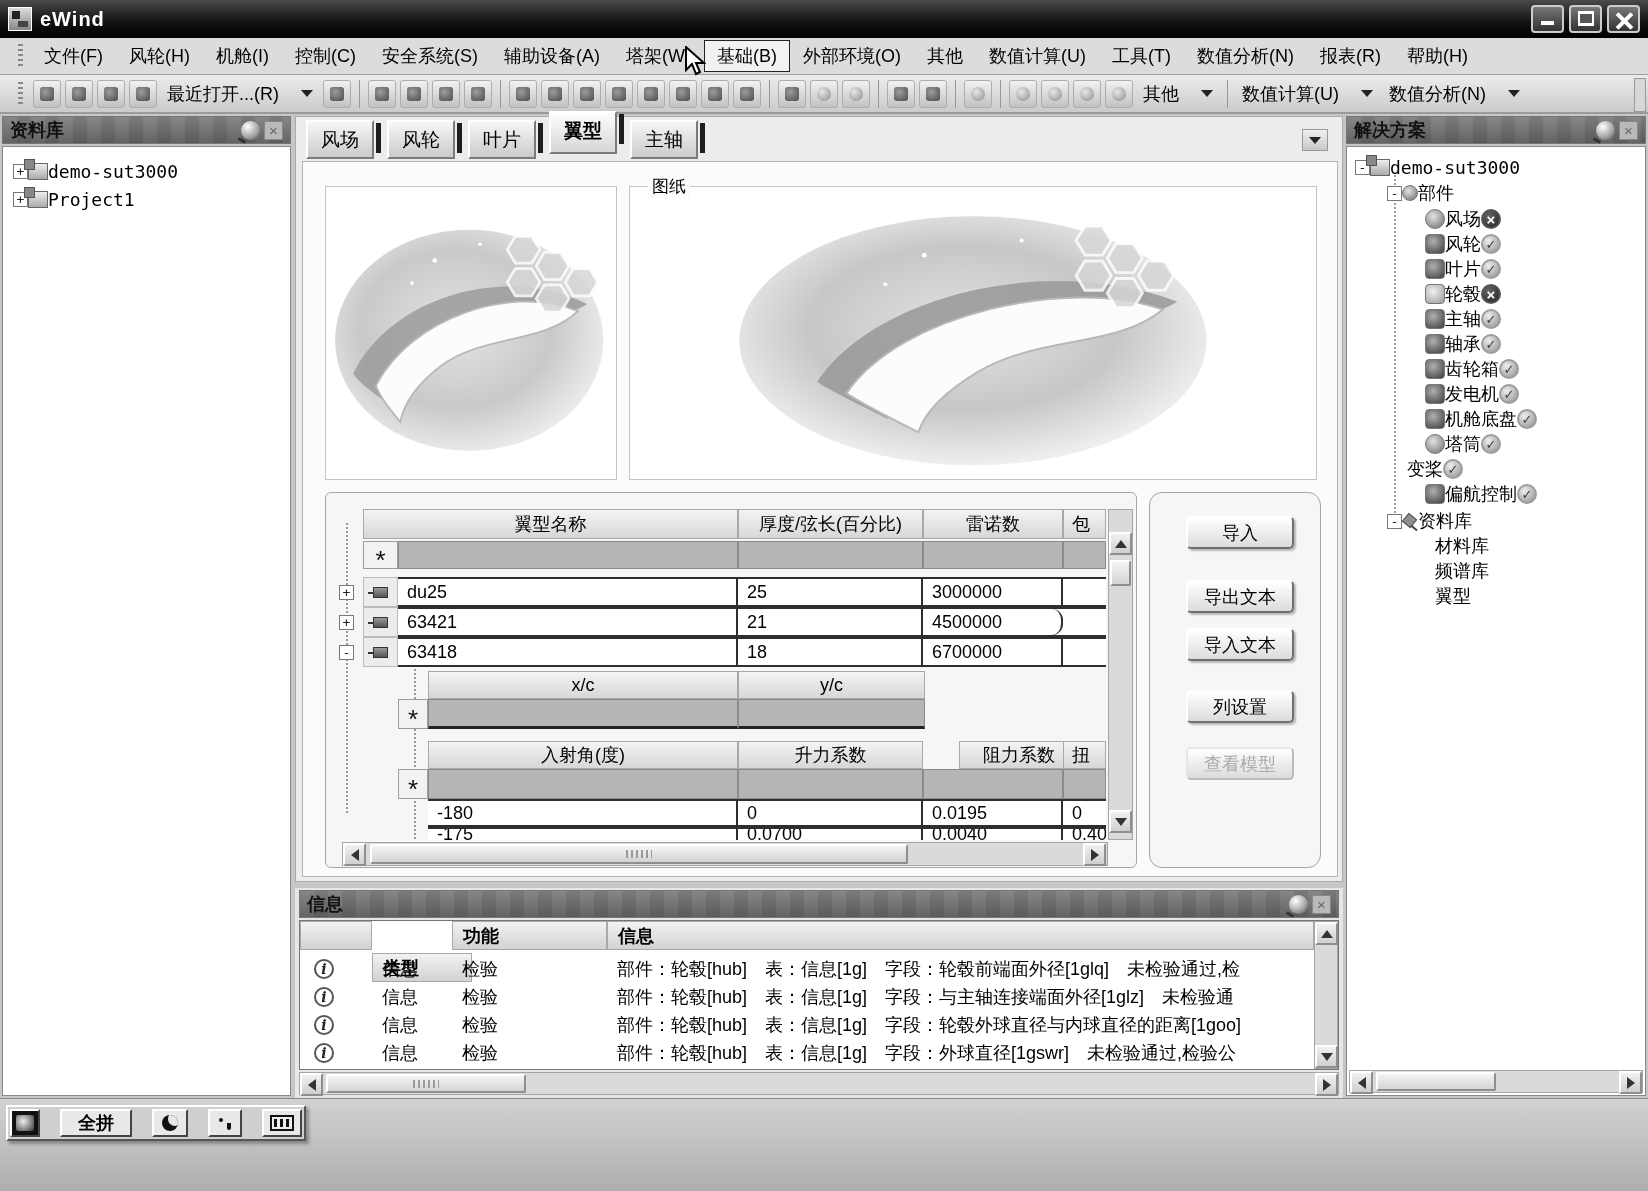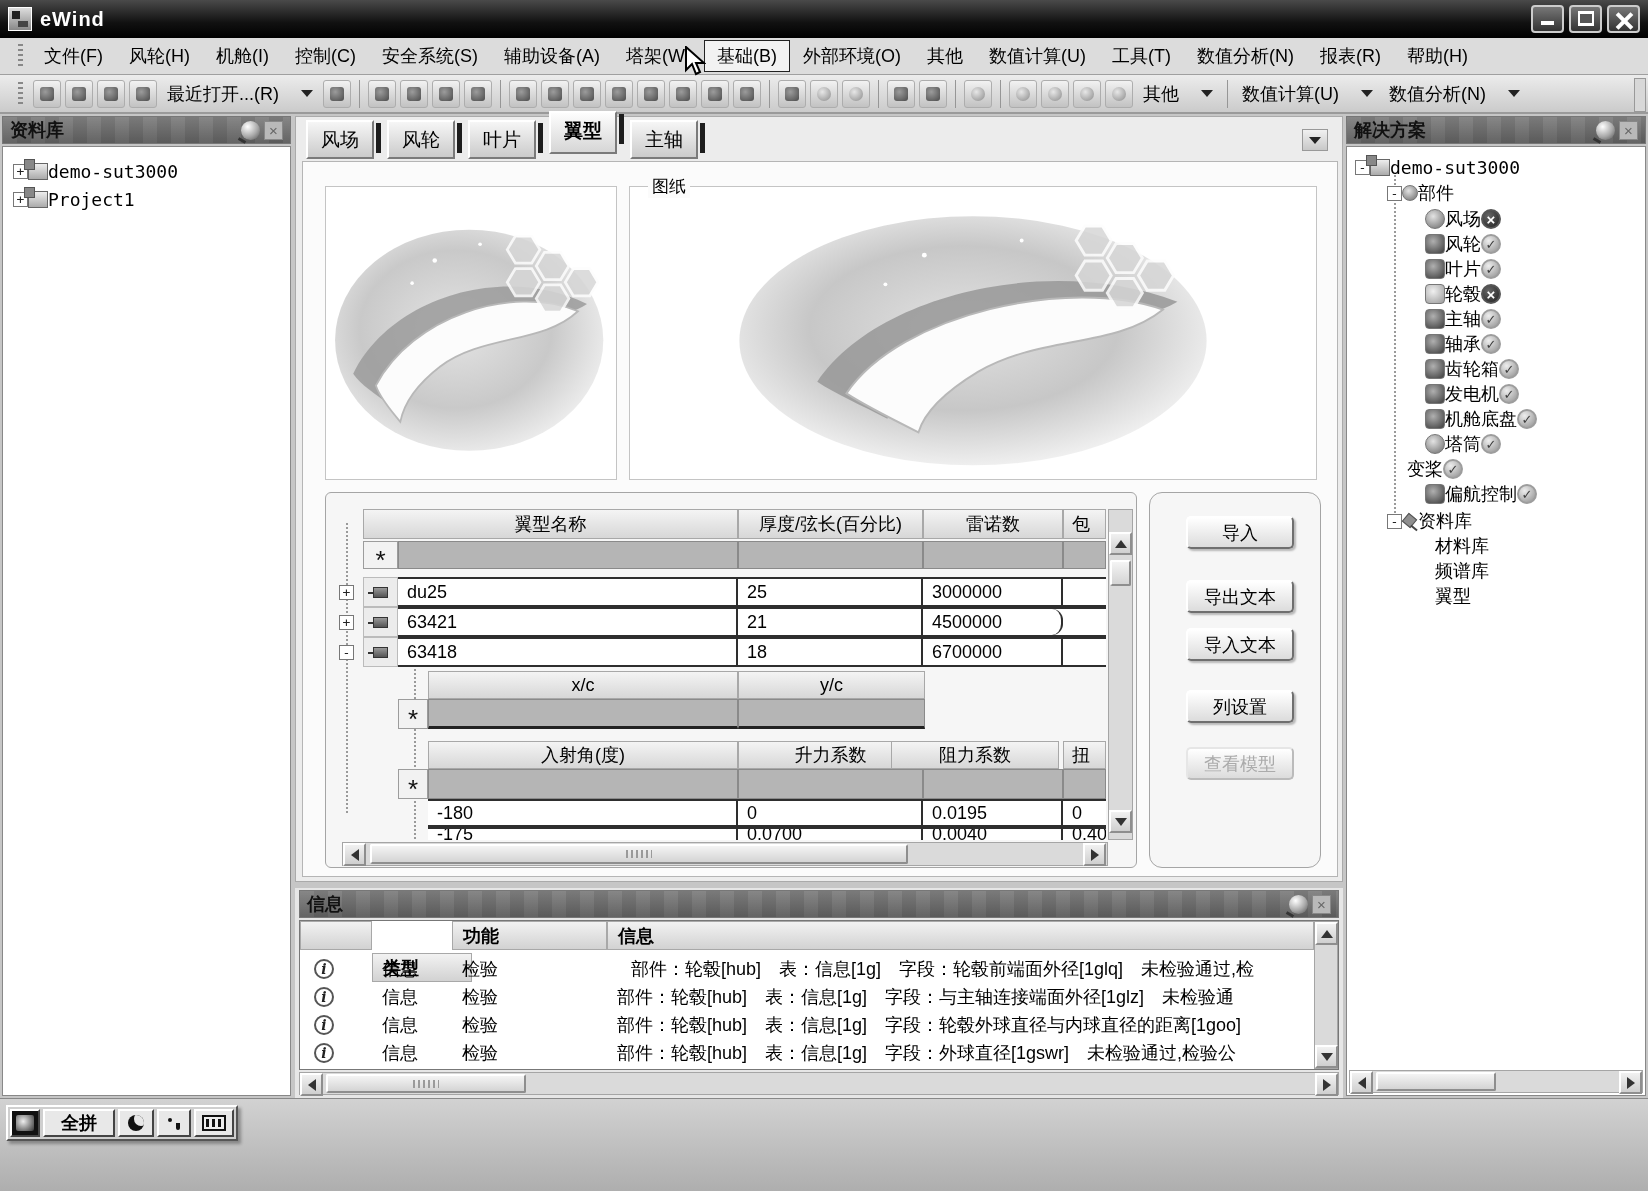--- a/index.html
+++ b/index.html
@@ -157,21 +157,21 @@
     display:flex; align-items:center; justify-content:center; color:#222; margin-left:14px; }
   .info-ico::before { content:"i"; }
 
   
   .sol-panel { left:1346px; top:116px; width:300px; height:980px; }
   .sol-body { position:absolute; left:0; top:30px; right:0; bottom:0; background:#fff; border:1px solid #888; overflow:hidden; }
 
   
   .taskbar { left:0; top:1098px; width:1648px; height:93px;
     background:linear-gradient(#d2d2d2,#aeaeae); border-top:1px solid #888; }
-  .ime-bar { position:absolute; left:6px; top:6px; height:36px; display:flex; gap:3px;
+  .ime-bar { position:absolute; left:6px; top:6px; height:36px; display:flex; gap:20px;
     background:#cfcfcf; border:2px solid; border-color:#fff #555 #555 #fff; padding:2px; box-shadow:3px 3px 3px rgba(0,0,0,.3); }
   .ime-btn { height:28px; border:2px solid; border-color:#fff #444 #444 #fff; background:#e8e8e8;
     display:flex; align-items:center; justify-content:center; font-size:18px; font-weight:bold; padding:0 6px; position:relative; }
   .ime-logo { width:30px; background:#111; }
   .ime-logo::before { content:""; position:absolute; inset:4px; background:radial-gradient(circle at 40% 40%,#eee,#333); border-radius:2px; }
   .moon { width:16px; height:16px; border-radius:50%; background:#111; position:relative; overflow:hidden; }
   .moon::before { content:""; position:absolute; left:6px; top:-3px; width:14px; height:14px; border-radius:50%; background:#e8e8e8; }
   .punct { width:14px; height:14px; position:relative; }
   .punct::before { content:""; position:absolute; left:1px; top:2px; width:4px; height:4px; background:#111; border-radius:50%; }
   .punct::after { content:""; position:absolute; right:1px; bottom:0; width:4px; height:7px; background:#111; border-radius:0 0 3px 3px; }
@@ -411,21 +411,21 @@
 
         <div class="rail-line" style="left:88px; top:176px; height:170px;"></div>
         <div class="hcell" style="left:102px; top:178px; width:310px; height:28px;">x/c</div>
         <div class="hcell" style="left:412px; top:178px; width:187px; height:28px;">y/c</div>
         <div class="star-cell" style="left:72px; top:206px; width:30px; height:30px;"></div>
         <div class="newcell" style="left:102px; top:206px; width:310px; height:30px; border-bottom:3px solid #222;"></div>
         <div class="newcell" style="left:412px; top:206px; width:187px; height:30px; border-bottom:3px solid #222;"></div>
 
         <div class="hcell" style="left:102px; top:248px; width:310px; height:28px;">入射角(度)</div>
         <div class="hcell" style="left:412px; top:248px; width:185px; height:28px;">升力系数</div>
-        <div class="hcell" style="left:565px; top:248px; width:168px; height:28px;text-align:center;">阻力系数</div>
+        <div class="hcell" style="left:633px; top:248px; width:120px; height:28px;text-align:center;">阻力系数</div>
         <div class="hcell" style="left:737px; top:248px; width:43px; height:28px; justify-content:flex-start; padding-left:8px;">扭</div>
         <div class="star-cell" style="left:72px; top:276px; width:30px; height:30px;"></div>
         <div class="newcell" style="left:102px; top:276px; width:310px; height:30px;"></div>
         <div class="newcell" style="left:412px; top:276px; width:185px; height:30px;"></div>
         <div class="newcell" style="left:597px; top:276px; width:140px; height:30px;"></div>
         <div class="newcell" style="left:737px; top:276px; width:43px; height:30px;"></div>
 
         <div class="grow" style="left:102px; top:306px; width:678px; height:28px;">
           <div class="dcell" style="width:310px;">-180</div>
           <div class="dcell" style="width:185px;">0</div>
@@ -483,21 +483,21 @@
     <div class="info-body">
       <div class="icol-head" style="left:0px; width:72px;"></div>
       <div class="icol-head" style="left:72px; width:100px;margin-top:32px;">类型</div>
       <div class="icol-head" style="left:152px; width:155px;">功能</div>
       <div class="icol-head" style="left:307px; width:707px;">信息</div>
 
       <div class="irow" style="top:34px;">
         <span class="info-ico"></span>
         <span style="position:absolute; left:82px;">信息</span>
         <span style="position:absolute; left:162px;">检验</span>
-        <span style="position:absolute; left:317px;margin-left:14px;">部件：轮毂[hub]　表：信息[1g]　字段：轮毂前端面外径[1glq]　未检验通过,检</span>
+        <span style="position:absolute; left:317px;">部件：轮毂[hub]　表：信息[1g]　字段：轮毂前端面外径[1glq]　未检验通过,检</span>
       </div>
       <div class="irow" style="top:62px;">
         <span class="info-ico"></span>
         <span style="position:absolute; left:82px;">信息</span>
         <span style="position:absolute; left:162px;">检验</span>
         <span style="position:absolute; left:317px;">部件：轮毂[hub]　表：信息[1g]　字段：与主轴连接端面外径[1glz]　未检验通</span>
       </div>
       <div class="irow" style="top:90px;">
         <span class="info-ico"></span>
         <span style="position:absolute; left:82px;">信息</span>

